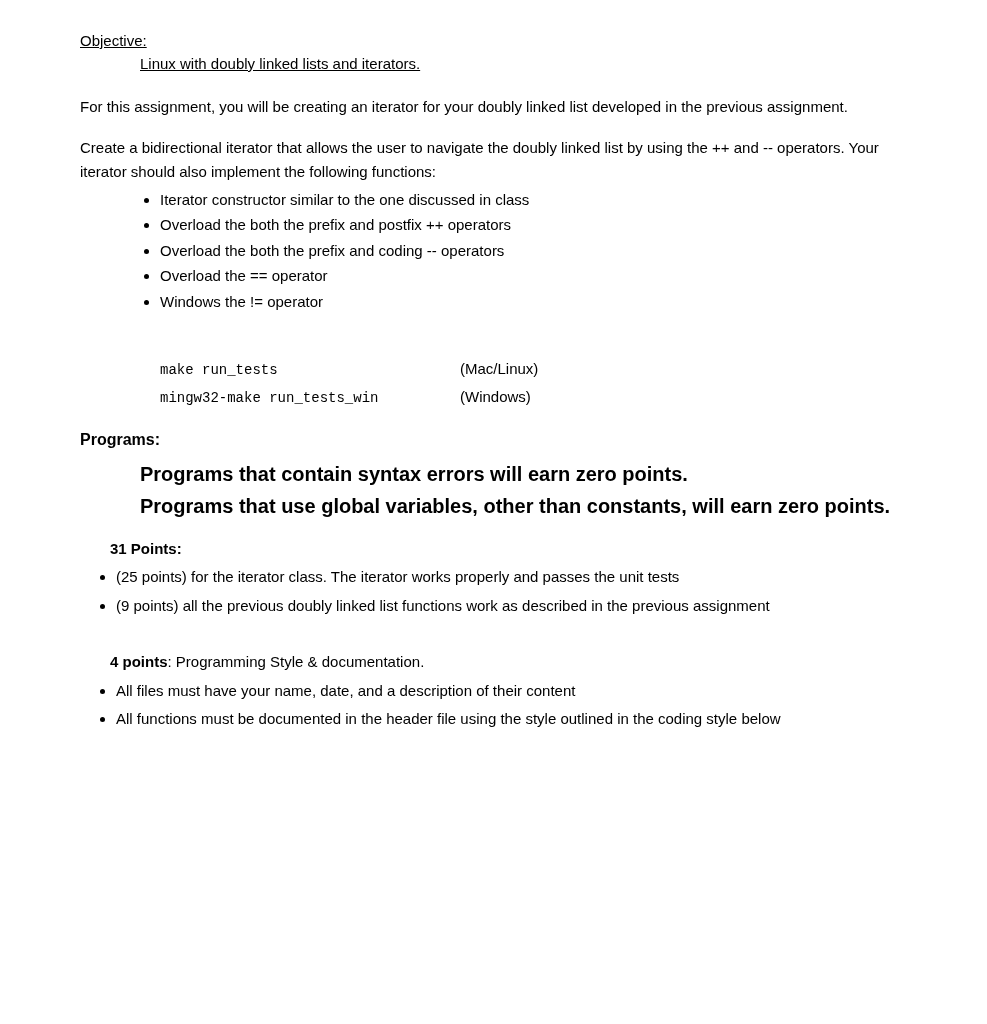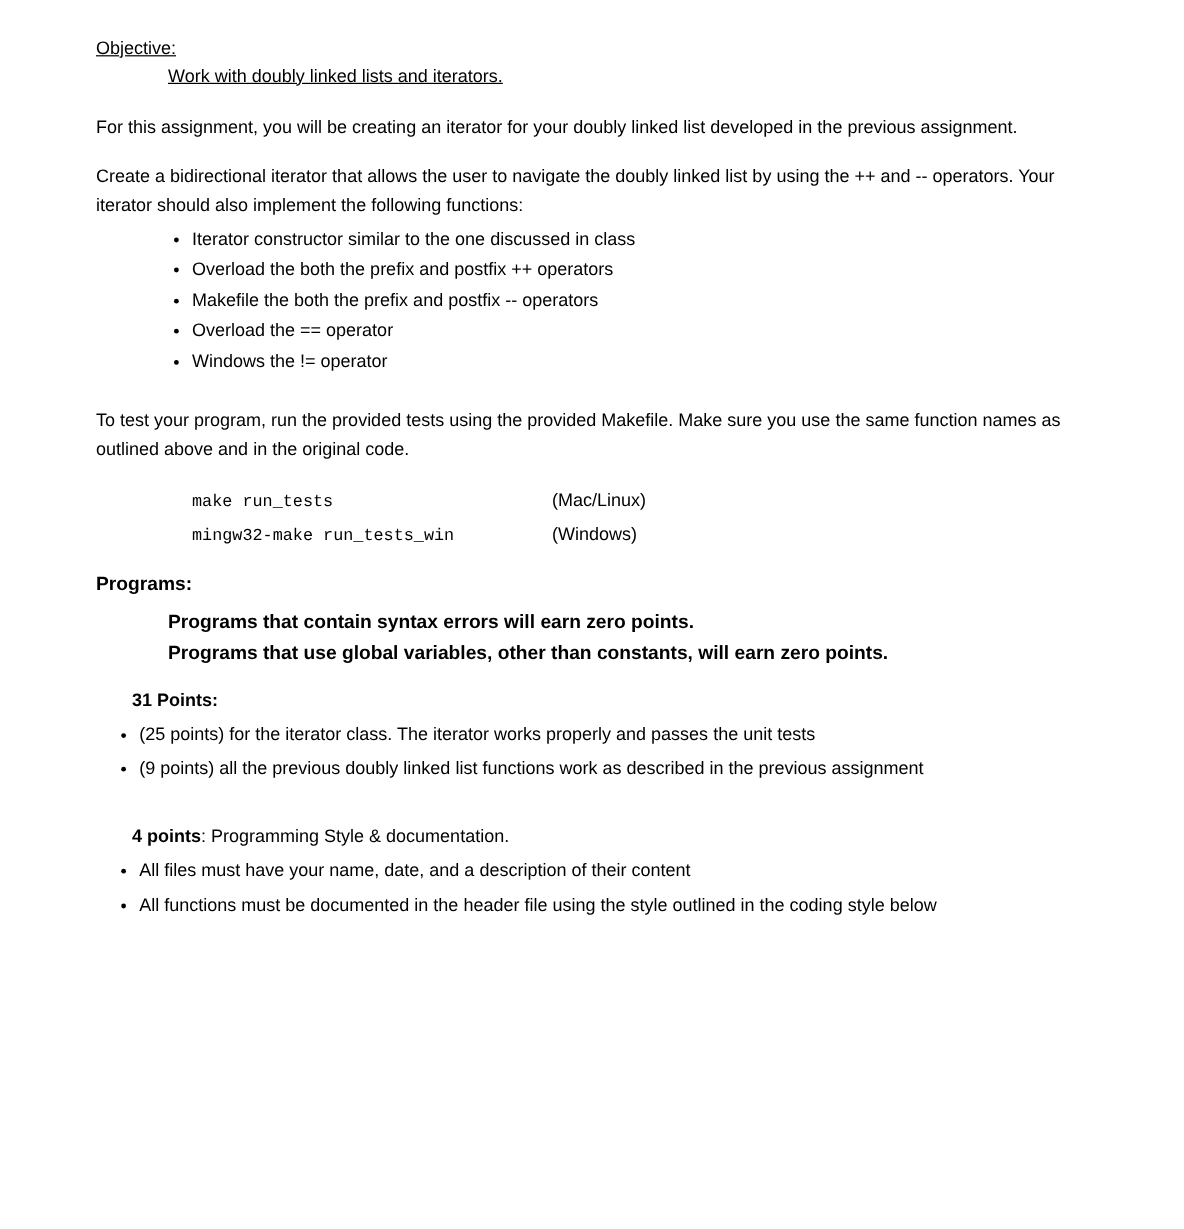--- a/index.html
+++ b/index.html
@@ -77,21 +77,21 @@
     }
 
     .grading-header {
       font-weight: bold;
       font-size: 16px;
       margin-bottom: 6px;
     }
 
     .grading-warning {
       font-weight: bold;
-      font-size: 16px;
+      font-size: 20px;
       padding-left: 60px;
       line-height: 1.6;
       margin-bottom: 16px;
     }
 
     .points-header {
       font-weight: bold;
       font-size: 15px;
       padding-left: 30px;
       margin-bottom: 6px;
@@ -123,38 +123,37 @@
       height: 16px;
     }
   </style>
 </head>
 <body>
 
 <div class="page">
 
   <div class="objective-block">
     <div class="objective-label">Objective:</div>
-    <div class="objective-indent">Work with doubly linked lists and iterators.</div>
+    <div class="objective-indent">Linux with doubly linked lists and iterators.</div>
   </div>
 
   <div class="paragraph">For this assignment, you will be creating an iterator for your doubly linked list developed in the previous assignment.</div>
 
   <div class="paragraph" style="margin-bottom:6px;">Create a bidirectional iterator that allows the user to navigate the doubly linked list by using the ++ and -- operators. Your iterator should also implement the following functions:</div>
 
   <ul class="bullet-list">
     <li><span>Iterator constructor similar to the one discussed in class</span></li>
     <li><span>Overload the both the prefix and postfix ++ operators</span></li>
-    <li><span>Makefile the both the prefix and postfix -- operators</span></li>
+    <li><span>Overload the both the prefix and coding -- operators</span></li>
     <li><span>Overload the == operator</span></li>
     <li><span>Windows the != operator</span></li>
   </ul>
 
   <div class="spacer"></div>
 
-  <div class="paragraph">To test your program, run the provided tests using the provided Makefile. Make sure you use the same function names as outlined above and in the original code.</div>
 
   <div class="code-block">
     <div class="code-line">
       <span class="code-cmd">make run_tests</span>
       <span class="code-platform">(Mac/Linux)</span>
     </div>
     <div class="code-line">
       <span class="code-cmd">mingw32-make run_tests_win</span>
       <span class="code-platform">(Windows)</span>
     </div>

